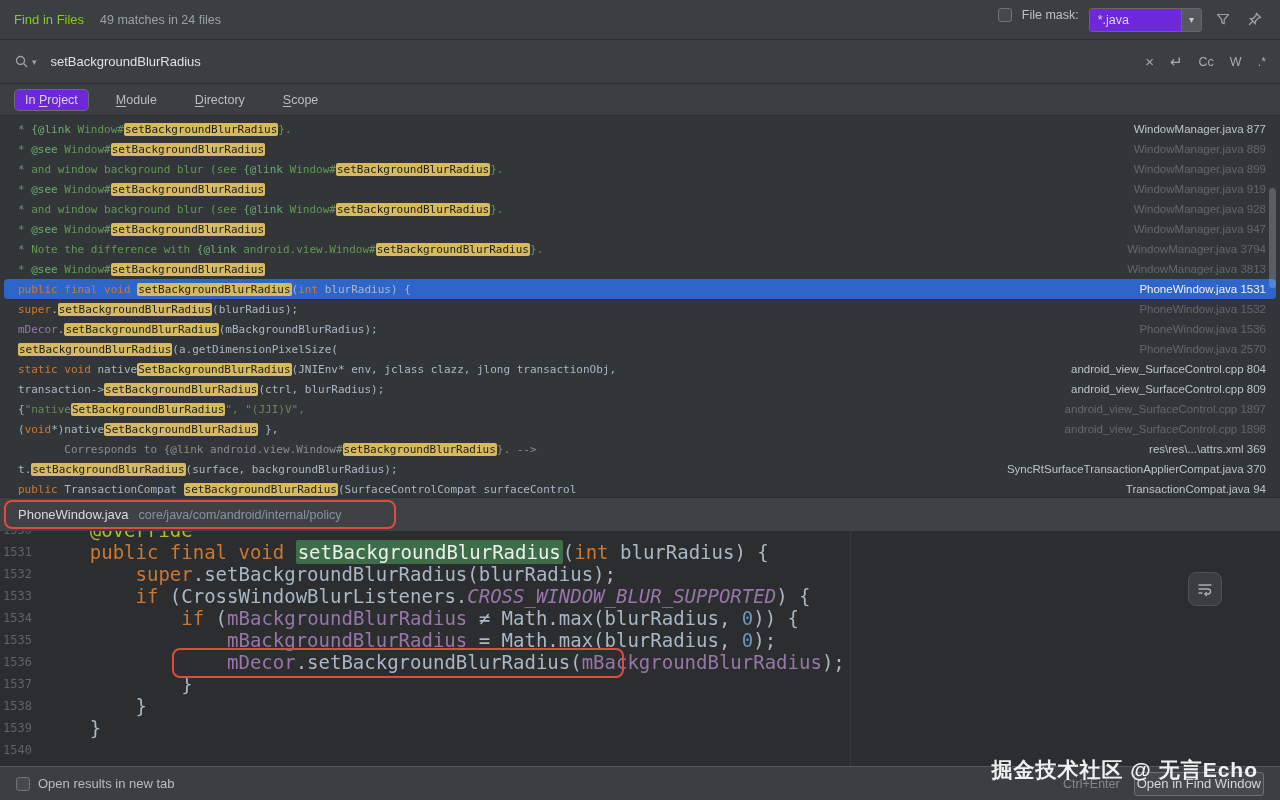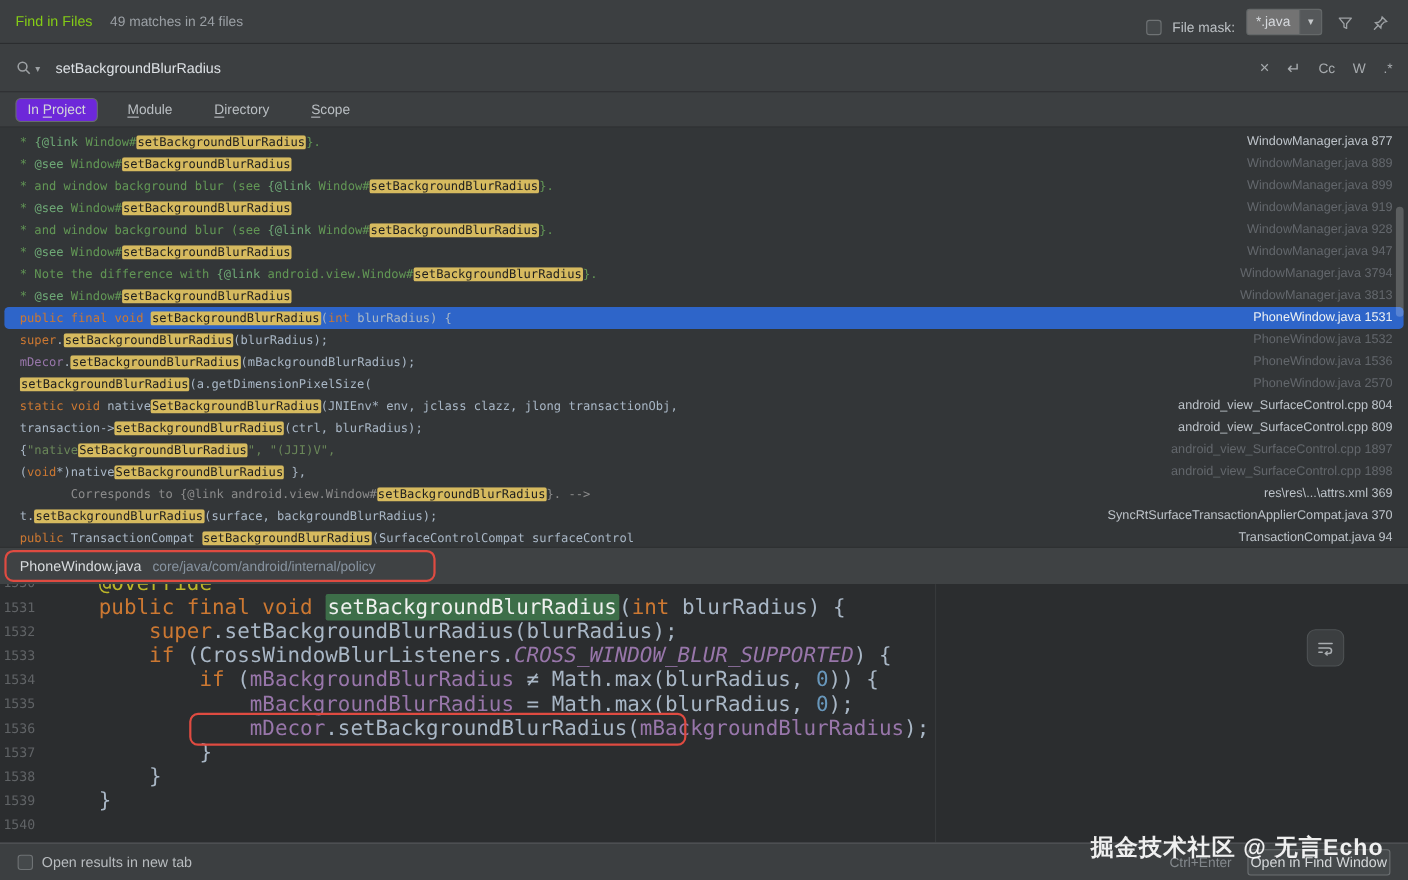--- a/index.html
+++ b/index.html
@@ -6,25 +6,25 @@
   html,body { width:1280px; height:800px; background:#333638; overflow:hidden; }
   body { font-family:"Liberation Sans", sans-serif; }
 
   .popup { position:relative; width:1280px; height:800px; background:#333638; overflow:hidden; }
 
   
   .header { position:absolute; top:0; left:0; right:0; height:40px; background:#3c3f41;
             border-bottom:1px solid #2b2d2f; display:flex; align-items:center; padding:0 14px; }
   .title { font-size:13px; font-weight:normal; color:#84cc16; }
   .summary { font-size:12.5px; color:#9ba0a5; margin-left:16px; }
-  .header-right { margin-left:auto; display:flex; align-items:flex-end; gap:10px; }
+  .header-right { margin-left:auto; display:flex; align-items:flex-start; gap:10px; }
   .checkbox { width:14px; height:14px; border:1px solid #6f7375; border-radius:3px; background:#45494b; flex:0 0 auto; }
   .mask-label { font-size:12.5px; color:#bcc0c4; }
   .combo { display:flex; align-items:center; height:24px; border:1px solid #646869; border-radius:3px;
-           background:#737373; overflow:hidden; }
+           background:#6d28d9; overflow:hidden;gap:44px; }
   .combo-value { font-size:12.5px; color:#d7dade; padding:0 8px; min-width:44px; }
   .combo-arrow { width:20px; height:24px; display:flex; align-items:center; justify-content:center;
                  background:#55585a; color:#c6c9cc; font-size:10px; border-left:1px solid #646869; }
   .tool-icon { width:22px; height:22px; display:flex; align-items:center; justify-content:center; }
 
   
   .search-row { position:absolute; top:40px; left:0; right:0; height:44px; background:#3c3f41;
                 border-bottom:1px solid #2b2d2f; display:flex; align-items:center; padding:0 14px; }
   .search-left { display:flex; align-items:center; gap:2px; margin-right:14px; }
   .search-caret { font-size:9px; color:#9da1a4; }

